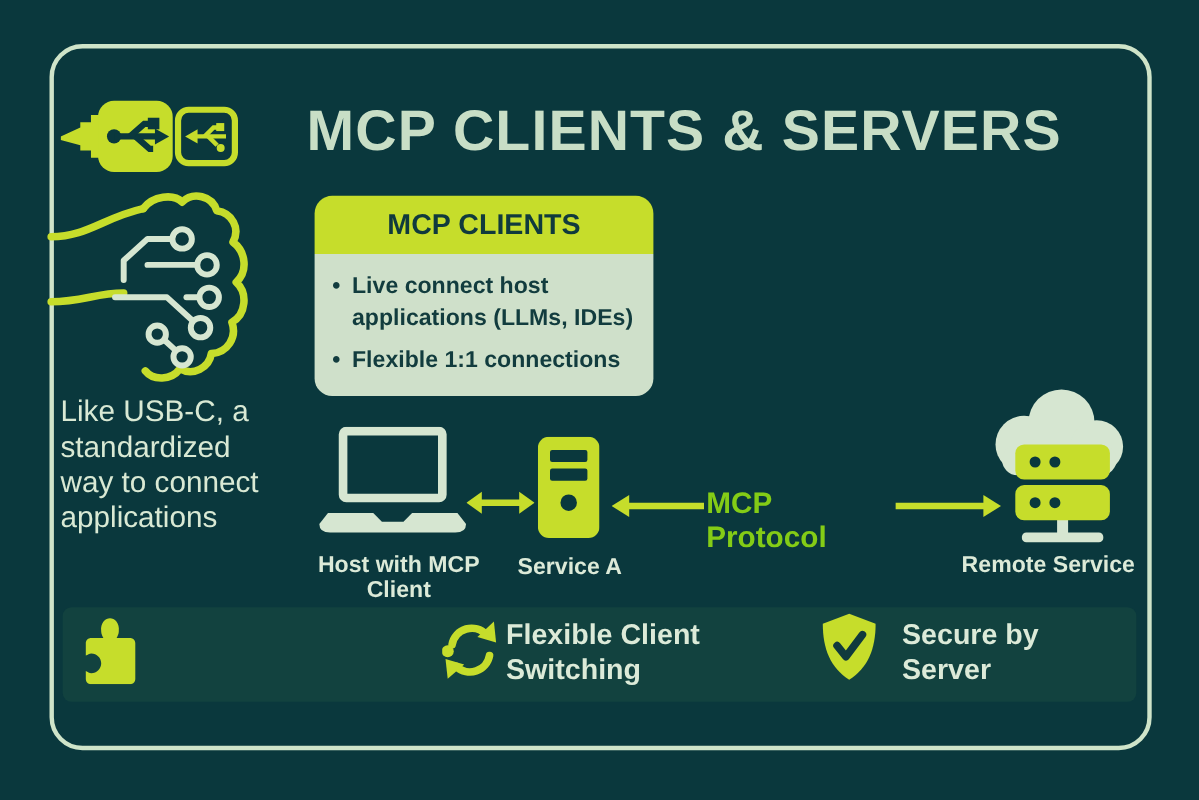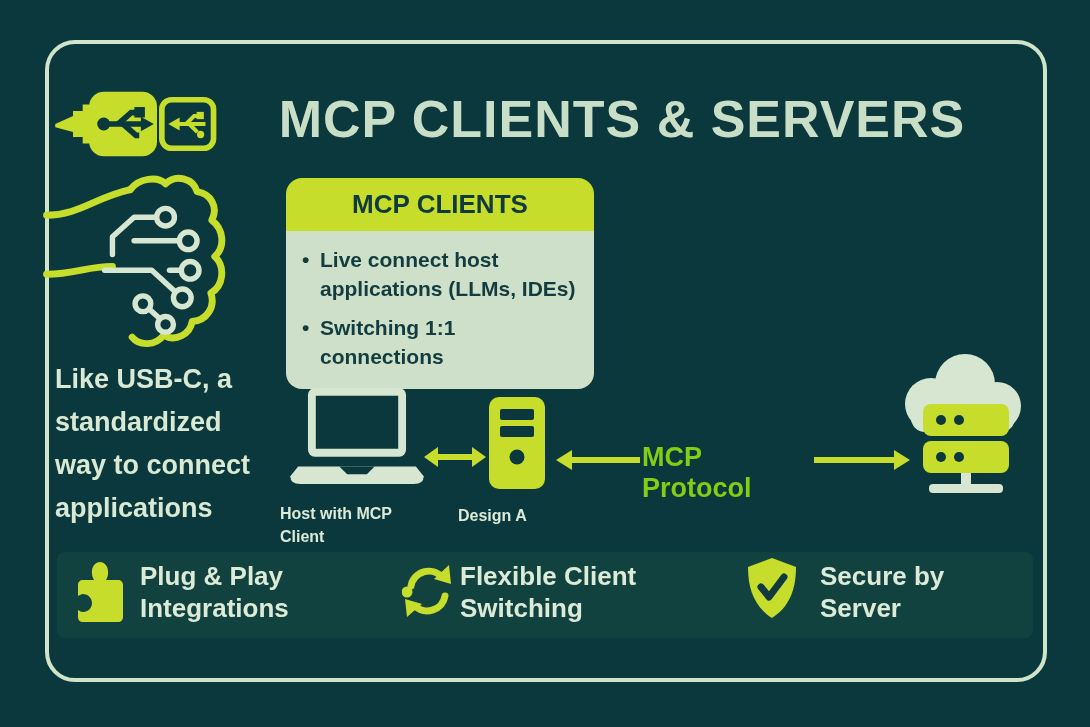--- a/index.html
+++ b/index.html
@@ -24,21 +24,21 @@
     background:#12423f;border-radius:8px;
   }
   .title{
     left:252px;top:90px;width:740px;
     text-align:center;
     color:#c8dec6;font-size:52px;font-weight:bold;letter-spacing:1px;
     line-height:58px;
   }
   .tagline{
     left:55px;top:358px;width:240px;
-    color:#d9e9d4;font-size:27px;font-weight:bold;line-height:43px;
+    color:#d9e9d4;font-size:27px;font-weight:normal;line-height:32px;
   }
   .card{box-sizing:border-box;border-radius:25px;}
   .card-clients{left:286px;top:178px;width:308px;}
   .card-servers{left:621px;top:178px;width:258px;}
   .card-header{
     background:#c6dd2b;color:#103a3d;
     font-size:26px;font-weight:bold;text-align:center;
     padding:11px 6px;border-radius:16px 16px 0 0;
   }
   .card-body{
@@ -46,21 +46,21 @@
     padding:14px 16px 16px 16px;
   }
   .card-body ul{margin:0;padding:0;list-style:none;}
   .card-body li{
     position:relative;padding-left:18px;margin-bottom:10px;
     color:#123c3e;font-size:21px;font-weight:bold;line-height:29px;
   }
   .card-body li:last-child{margin-bottom:2px;}
   .card-body li::before{content:"•";position:absolute;left:0;top:0;}
   .diagram-label{
-    color:#dcead8;font-size:16px;font-weight:bold;line-height:23px;text-align:left;
+    color:#dcead8;font-size:21px;font-weight:bold;line-height:23px;text-align:center;
   }
   .protocol-label{
     left:642px;top:442px;width:170px;
     color:#84cc16;font-size:27px;font-weight:bold;
   }
   .feature-label{
     color:#dcead8;font-size:26px;font-weight:bold;line-height:32px;
   }
 </style>
 </head>
@@ -118,21 +118,21 @@
 standardized
 way to connect
 applications</div>
 
   <div class="abs card card-clients">
     <div class="card-header">MCP CLIENTS</div>
     <div class="card-body">
       <ul>
         <li class="preline">Live connect host
 applications (LLMs, IDEs)</li>
-        <li class="preline">Switching 1:1 connections</li>
+        <li class="preline">Flexible 1:1 connections</li>
       </ul>
     </div>
   </div>
 
 
   <svg class="abs" style="left:288px;top:388px;" width="138" height="102" viewBox="0 0 140 104">
     <rect x="24" y="4" width="92" height="62" rx="3" fill="none" stroke="#d6e6d1" stroke-width="8"></rect>
     <path d="M10 80 H130 L138 90 Q138 98 128 98 H12 Q2 98 2 90 Z" fill="#d6e6d1"></path>
     <path d="M52 80 H88 L80 88 H60 Z" fill="#0a383d"></path>
   </svg>
@@ -144,21 +144,21 @@
     <polygon points="0,13 14,3 14,23" fill="#c6dd2b"></polygon>
     <polygon points="62,13 48,3 48,23" fill="#c6dd2b"></polygon>
   </svg>
 
   <svg class="abs" style="left:489px;top:397px;" width="56" height="92" viewBox="0 0 56 92">
     <rect x="0" y="0" width="56" height="92" rx="10" fill="#c6dd2b"></rect>
     <rect x="11" y="12" width="34" height="11" rx="2" fill="#0a383d"></rect>
     <rect x="11" y="29" width="34" height="11" rx="2" fill="#0a383d"></rect>
     <circle cx="28" cy="60" r="7.5" fill="#0a383d"></circle>
   </svg>
-  <div class="abs diagram-label" style="left:458px;top:504px;width:120px;">Design A</div>
+  <div class="abs diagram-label" style="left:458px;top:504px;width:120px;">Service A</div>
 
   <svg class="abs" style="left:556px;top:448px;" width="84" height="24" viewBox="0 0 84 24">
     <polygon points="0,12 16,2 16,22" fill="#c6dd2b"></polygon>
     <path d="M14 12 H84" stroke="#c6dd2b" stroke-width="6" fill="none"></path>
   </svg>
   <div class="abs protocol-label">MCP Protocol</div>
   <svg class="abs" style="left:814px;top:448px;" width="96" height="24" viewBox="0 0 96 24">
     <path d="M0 12 H82" stroke="#c6dd2b" stroke-width="6" fill="none"></path>
     <polygon points="96,12 80,2 80,22" fill="#c6dd2b"></polygon>
   </svg>
@@ -174,26 +174,25 @@
     <rect x="36" y="138" width="74" height="9" rx="4" fill="#d6e6d1"></rect>
     <rect x="30" y="58" width="86" height="32" rx="8" fill="#c6dd2b"></rect>
     <rect x="30" y="95" width="86" height="32" rx="8" fill="#c6dd2b"></rect>
     <g fill="#0a383d">
       <circle cx="48" cy="74" r="5"></circle>
       <circle cx="66" cy="74" r="5"></circle>
       <circle cx="48" cy="111" r="5"></circle>
       <circle cx="66" cy="111" r="5"></circle>
     </g>
   </svg>
+  <div class="abs diagram-label" style="left:858px;top:502px;width:190px;">Remote Service</div>
 
   <svg class="abs" style="left:76px;top:560px;" width="48" height="62" viewBox="0 0 48 62">
     <path fill="#c6dd2b" d="M32 14 C33 6 28 2 24 2 C20 2 15 6 16 14 C16 16 17 18 18 20 H7 C4 20 2 22 2 25 V36 C4 35 5 34 7 34 C12 34 16 38 16 43 C16 48 12 52 7 52 C5 52 4 51 2 50 V57 C2 60 4 62 7 62 H42 C45 62 47 60 47 57 V25 C47 22 45 20 42 20 H30 C31 18 32 16 32 14 Z"></path>
   </svg>
-  <div class="abs feature-label preline" style="left:140px;top:560px;">Plug &amp; Play
-Integrations</div>
 
   <svg class="abs" style="left:402px;top:562px;" width="52" height="58" viewBox="0 0 52 58">
     <g stroke="#c6dd2b" stroke-width="7" fill="none" stroke-linecap="round">
       <path d="M9 24 A18 18 0 0 1 40 15"></path>
       <path d="M43 34 A18 18 0 0 1 13 44"></path>
     </g>
     <polygon points="47,3 49,22 32,17" fill="#c6dd2b"></polygon>
     <polygon points="5,55 3,37 20,42" fill="#c6dd2b"></polygon>
     <circle cx="5" cy="30" r="5.5" fill="#c6dd2b"></circle>
   </svg>

